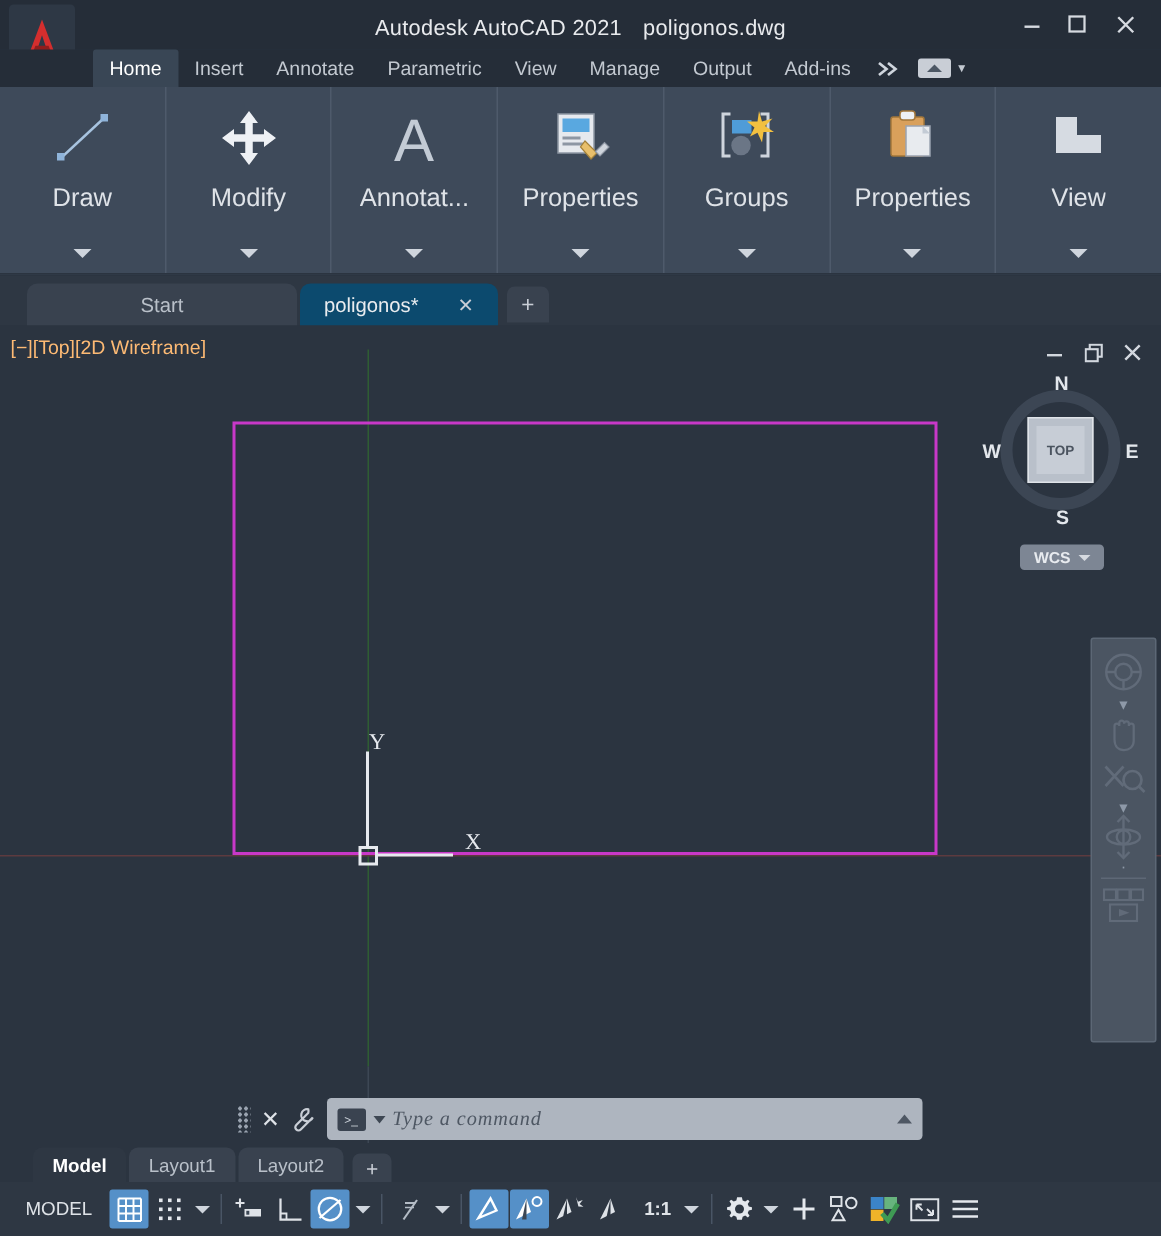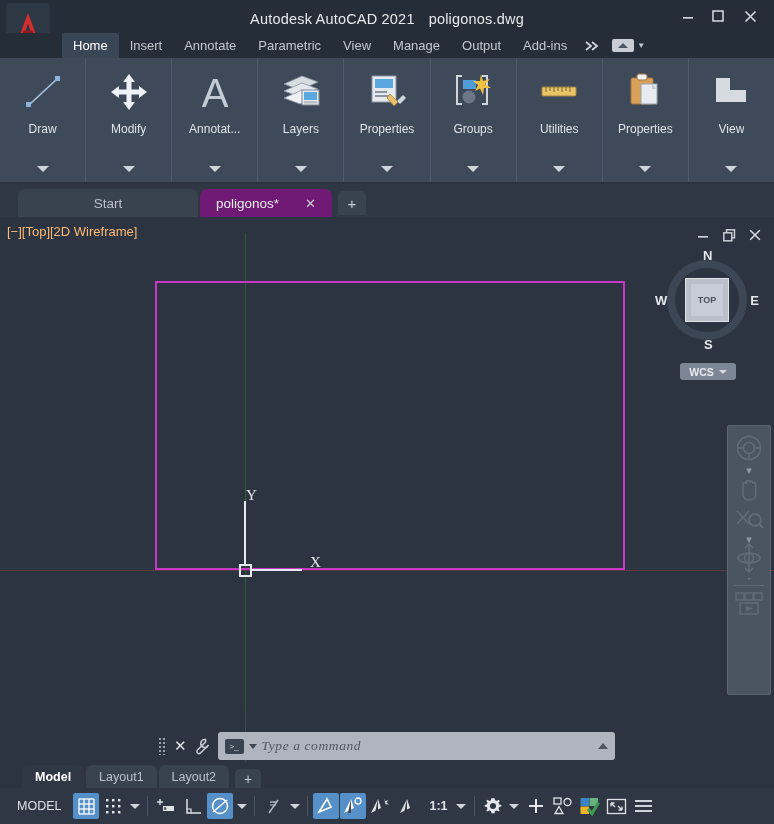--- a/index.html
+++ b/index.html
@@ -75,21 +75,21 @@
     position: relative; flex: 1 1 0;
     border-right: 1px solid #4e5a6b;
     display: flex; flex-direction: column; align-items: center;
   }
   .panel:last-child { border-right: none; }
   .panel-icon {
     height: 58px; margin-top: 5px;
     display: flex; align-items: center; justify-content: center;
   }
   .panel-label {
-    color: #dfe3e8; font-size: 12px; text-align: center;
+    color: #dfe3e8; font-size: 17px; text-align: center;
     margin-top: 1px; white-space: nowrap; overflow: hidden;
     max-width: 100%;
   }
   .panel-arrow {
     position: absolute; bottom: 10px; left: 50%; transform: translateX(-50%);
     width: 0; height: 0; border-left: 6px solid transparent;
     border-right: 6px solid transparent; border-top: 6px solid #cfd5dd;
   }
 
   
@@ -101,21 +101,21 @@
   .ftab {
     height: 28px; display: flex; align-items: center;
     padding: 0 16px; margin-right: 2px;
     color: #b9c0c9; font-size: 13.5px;
     background: #39424f;
     border-radius: 7px 7px 0 0;
     position: relative;
     text-align: right;
   }
   .ftab.start { width: 180px; justify-content: center; }
-  .ftab.active { background: #701a75; color: #e9ecef; }
+  .ftab.active { background: #0c4a6e; color: #e9ecef; }
   .ftab .ftab-close {
     margin-left: 26px; color: #c9ced6; font-size: 13px; line-height: 1;
   }
   #ftab-add {
     width: 28px; height: 24px; margin-left: 4px; margin-bottom: 2px;
     background: #39424f; border-radius: 5px 5px 0 0;
     display: flex; align-items: center; justify-content: center;
     color: #c9ced6; font-size: 15px;
   }
 
@@ -396,34 +396,20 @@
   <div class="panel">
     <div class="panel-icon">
       <svg width="44" height="44" viewBox="0 0 44 44">
         <text x="22" y="37" font-family="Liberation Sans, sans-serif" font-size="40" fill="#c3cbd5" text-anchor="middle">A</text>
       </svg>
     </div>
     <div class="panel-label">Annotat...</div>
     <div class="panel-arrow"></div>
   </div>
 
-  <div class="panel">
-    <div class="panel-icon">
-      <svg width="46" height="44" viewBox="0 0 46 44">
-        <path d="M6 14 L24 6 L40 12 L22 20 Z" fill="#d7dce3" stroke="#8d96a3" stroke-width=".8"></path>
-        <path d="M6 21 L24 13 L40 19 L22 27 Z" fill="#e3e7ec" stroke="#8d96a3" stroke-width=".8"></path>
-        <path d="M6 28 L24 20 L40 26 L22 34 Z" fill="#eff1f5" stroke="#8d96a3" stroke-width=".8"></path>
-        <rect x="24" y="20" width="17" height="15" fill="#e7eaee" stroke="#7d8795" stroke-width="1"></rect>
-        <rect x="26" y="22" width="13" height="8" fill="#59a8e0"></rect>
-        <rect x="26" y="31" width="13" height="2.5" fill="#b9bfc8"></rect>
-      </svg>
-    </div>
-    <div class="panel-label">Layers</div>
-    <div class="panel-arrow"></div>
-  </div>
 
 
   <div class="panel">
     <div class="panel-icon">
       <svg width="46" height="44" viewBox="0 0 46 44">
         <rect x="8" y="6" width="24" height="26" fill="#e6e9ee" stroke="#8d96a3" stroke-width="1"></rect>
         <rect x="11" y="9" width="18" height="9" fill="#59a8e0"></rect>
         <rect x="11" y="21" width="12" height="2" fill="#8d96a3"></rect>
         <rect x="11" y="25" width="14" height="2" fill="#8d96a3"></rect>
         <path d="M26 24 L34 32 L30 36 L23 28 Z" fill="#e8bf6b" stroke="#a3813a" stroke-width=".8"></path>
@@ -441,38 +427,20 @@
         <path d="M32 6 L37 6 L37 34 L32 34" fill="none" stroke="#cfd5dd" stroke-width="2"></path>
         <rect x="13" y="10" width="13" height="9" fill="#4f9cd8"></rect>
         <circle cx="19" cy="27" r="6.5" fill="#6b7686"></circle>
         <path d="M31 4 L33 11 L40 9 L35 14 L41 18 L34 18 L33 25 L30 18.5 L25 21 L28 15 L23 11 L30 11 Z" fill="#f2c040"></path>
       </svg>
     </div>
     <div class="panel-label">Groups</div>
     <div class="panel-arrow"></div>
   </div>
 
-  <div class="panel">
-    <div class="panel-icon">
-      <svg width="46" height="44" viewBox="0 0 46 44">
-        <rect x="6" y="17" width="34" height="9" rx="1" fill="#eac46a" stroke="#a3813a" stroke-width="1"></rect>
-        <g stroke="#7b6426" stroke-width="1">
-          <line x1="10" y1="17" x2="10" y2="22"></line>
-            <line x1="14" y1="17" x2="14" y2="21"></line>
-          <line x1="18" y1="17" x2="18" y2="22"></line>
-            <line x1="22" y1="17" x2="22" y2="21"></line>
-          <line x1="26" y1="17" x2="26" y2="22"></line>
-            <line x1="30" y1="17" x2="30" y2="21"></line>
-          <line x1="34" y1="17" x2="34" y2="22"></line>
-        </g>
-      </svg>
-    </div>
-    <div class="panel-label">Utilities</div>
-    <div class="panel-arrow"></div>
-  </div>
 
   <div class="panel">
     <div class="panel-icon">
       <svg width="46" height="44" viewBox="0 0 46 44">
         <rect x="9" y="8" width="22" height="26" rx="1.5" fill="#d9a05b" stroke="#a3773a" stroke-width="1"></rect>
         <rect x="15" y="4" width="10" height="6" rx="2" fill="#eef1f5" stroke="#a3773a" stroke-width="1"></rect>
         <path d="M19 14 L35 14 L35 34 L19 34 Z" fill="#e8ebef" stroke="#9aa3b0" stroke-width="1"></path>
         <path d="M30 14 L35 19 L30 19 Z" fill="#c3cbd5"></path>
       </svg>
     </div>

